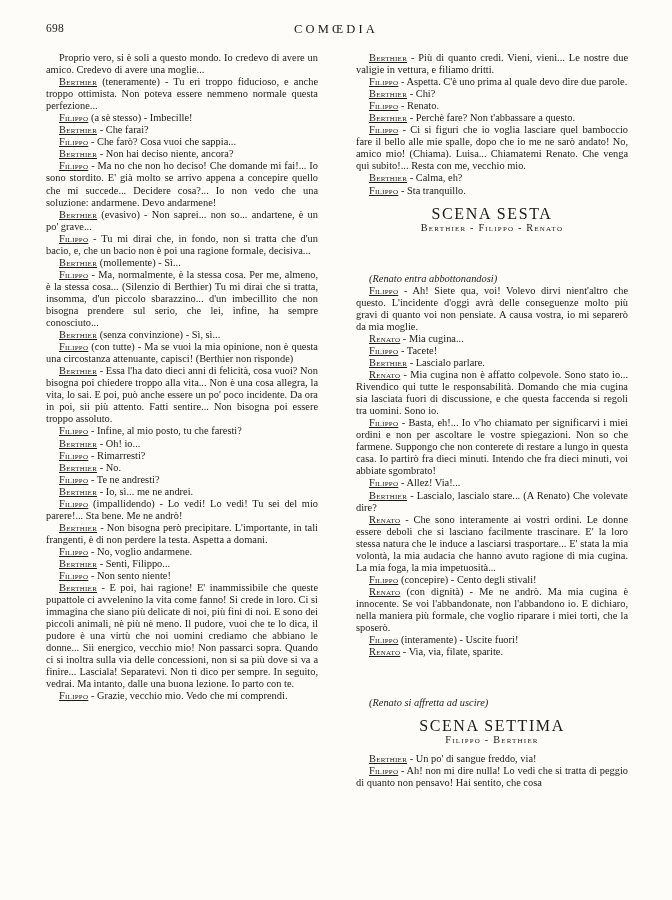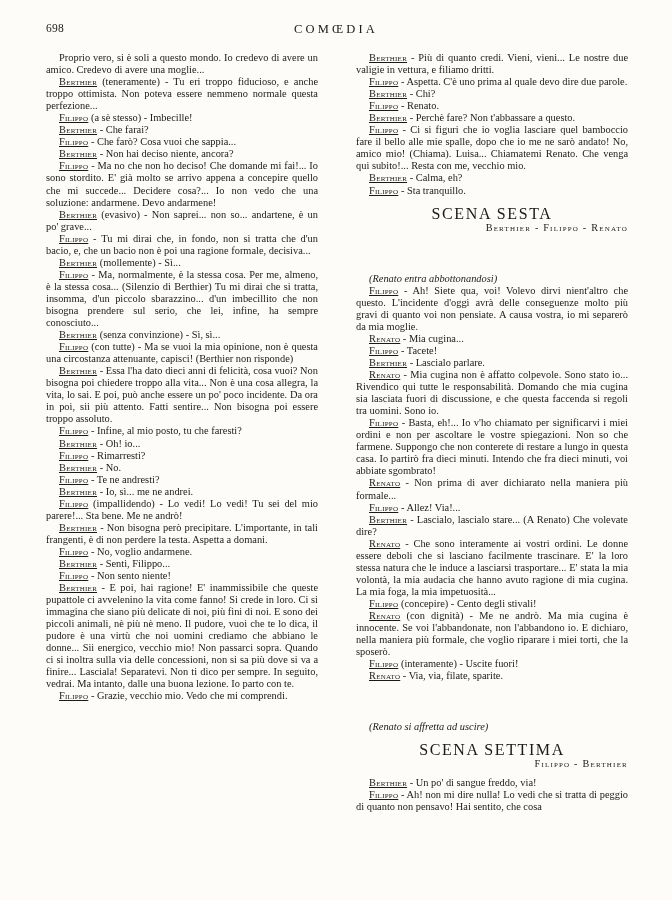--- a/index.html
+++ b/index.html
@@ -79,21 +79,21 @@
   .scene-head {
     text-align: center;
     font-variant: small-caps;
     font-size: 16px;
     letter-spacing: 1.6px;
     margin-top: 11px;
     margin-bottom: 2px;
     text-indent: 0;
   }
   .scene-cast {
-    text-align: right;
+    text-align: center;
     font-variant: small-caps;
     font-size: 10.2px;
     letter-spacing: 1.2px;
     margin-bottom: 7px;
     text-indent: 0;
   }
   .stage {
     font-style: italic;
     text-indent: 13px;
     margin-top: 39px;
@@ -150,21 +150,20 @@
         <p><span class="sc">Filippo</span> - Sta tranquillo.</p>
         <p class="scene-head">SCENA SESTA</p>
         <p class="scene-cast">Berthier - Filippo - Renato</p>
         <p class="stage">(<span class="it">Renato entra abbottonandosi</span>)</p>
         <p><span class="sc">Filippo</span> - Ah! Siete qua, voi! Volevo dirvi nient'altro che questo. L'incidente d'oggi avrà delle conseguenze molto più gravi di quanto voi non pensiate. A causa vostra, io mi separerò da mia moglie.</p>
         <p><span class="sc">Renato</span> - Mia cugina...</p>
         <p><span class="sc">Filippo</span> - Tacete!</p>
         <p><span class="sc">Berthier</span> - Lascialo parlare.</p>
         <p><span class="sc">Renato</span> - Mia cugina non è affatto colpevole. Sono stato io... Rivendico qui tutte le responsabilità. Domando che mia cugina sia lasciata fuori di discussione, e che questa faccenda si regoli tra uomini. Sono io.</p>
         <p><span class="sc">Filippo</span> - Basta, eh!... Io v'ho chiamato per significarvi i miei ordini e non per ascoltare le vostre spiegazioni. Non so che farmene. Suppongo che non conterete di restare a lungo in questa casa. Io partirò fra dieci minuti. Intendo che fra dieci minuti, voi abbiate sgombrato!</p>
-        <p><span class="sc">Renato</span> - Non prima di aver dichiarato nella maniera più formale...</p>
         <p><span class="sc">Filippo</span> - Allez! Via!...</p>
         <p><span class="sc">Berthier</span> - Lascialo, lascialo stare... (<span class="it">A Renato</span>) Che volevate dire?</p>
         <p><span class="sc">Renato</span> - Che sono interamente ai vostri ordini. Le donne essere deboli che si lasciano facilmente trascinare. E' la loro stessa natura che le induce a lasciarsi trasportare... E' stata la mia volontà, la mia audacia che hanno avuto ragione di mia cugina. La mia foga, la mia impetuosità...</p>
         <p><span class="sc">Filippo</span> (<span class="it">concepire</span>) - Cento degli stivali!</p>
         <p><span class="sc">Renato</span> (<span class="it">con dignità</span>) - Me ne andrò. Ma mia cugina è innocente. Se voi l'abbandonate, non l'abbandono io. E dichiaro, nella maniera più formale, che voglio riparare i miei torti, che la sposerò.</p>
         <p><span class="sc">Filippo</span> (<span class="it">interamente</span>) - Uscite fuori!</p>
         <p><span class="sc">Renato</span> - Via, via, filate, sparite.</p>
         <p class="stage">(<span class="it">Renato si affretta ad uscire</span>)</p>
         <p class="scene-head">SCENA SETTIMA</p>
         <p class="scene-cast">Filippo - Berthier</p>

